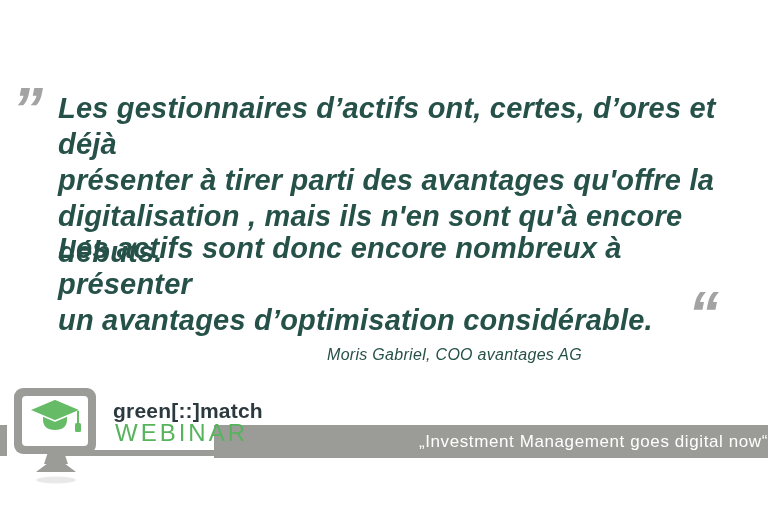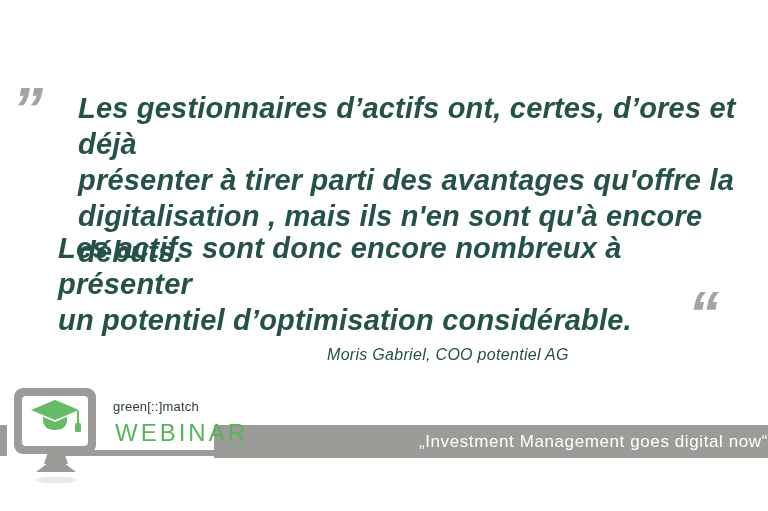--- a/index.html
+++ b/index.html
@@ -30,21 +30,21 @@
     position: absolute;
     left: 58px;
     width: 690px;
     font-style: italic;
     font-weight: 600;
     font-size: 29px;
     line-height: 36px;
     color: #265149;
     letter-spacing: 0.2px;
   }
-  .quote-para.p1 { top: 90px; margin-left: 20px; }
+  .quote-para.p1 { top: 90px; }
   .quote-para.p2 { top: 230px; font-style: italic; }
 
   .attribution {
     position: absolute;
     left: 327px; top: 346px;
     font-style: italic;
     font-size: 16px;
     color: #265149;
     letter-spacing: 0.3px;
   }
@@ -78,22 +78,22 @@
   
   .logo-monitor {
     position: absolute;
     left: 12px; top: 386px;
     width: 88px; height: 104px;
     z-index: 2;
   }
   .brand {
     position: absolute;
     left: 113px; top: 399px;
-    font-size: 13px;
-    font-weight: 400;
+    font-size: 21px;
+    font-weight: 700;
     color: #2c3a3f;
     letter-spacing: 0.2px;
     text-align: center;
   }
   .webinar {
     position: absolute;
     left: 115px; top: 419px;
     font-size: 24px;
     font-weight: 400;
     color: #57b45c;
@@ -108,26 +108,26 @@
   <div class="qmark open">”</div>
 
   <div class="quote-para p1">
     <div>Les gestionnaires d’actifs ont, certes, d’ores et déjà</div>
     <div>présenter à tirer parti des avantages qu'offre la</div>
     <div>digitalisation , mais ils n'en sont qu'à encore débuts.</div>
   </div>
 
   <div class="quote-para p2">
     <div>Les actifs sont donc encore nombreux à présenter</div>
-    <div>un potentiel d’optimisation considérable.</div>
+    <div>un avantages d’optimisation considérable.</div>
   </div>
 
   <div class="qmark close">“</div>
 
-  <div class="attribution">Moris Gabriel, COO potentiel AG</div>
+  <div class="attribution">Moris Gabriel, COO avantages AG</div>
 
   <div class="ribbon-stub"></div>
   <div class="ribbon-connector"></div>
   <div class="ribbon">
     <span class="ribbon-text">„Investment Management goes digital now“</span>
   </div>
 
   <svg class="logo-monitor" viewBox="0 0 88 104">
 
     <ellipse cx="44" cy="94" rx="20" ry="3.5" fill="#c9c9c7" opacity="0.4"></ellipse>

